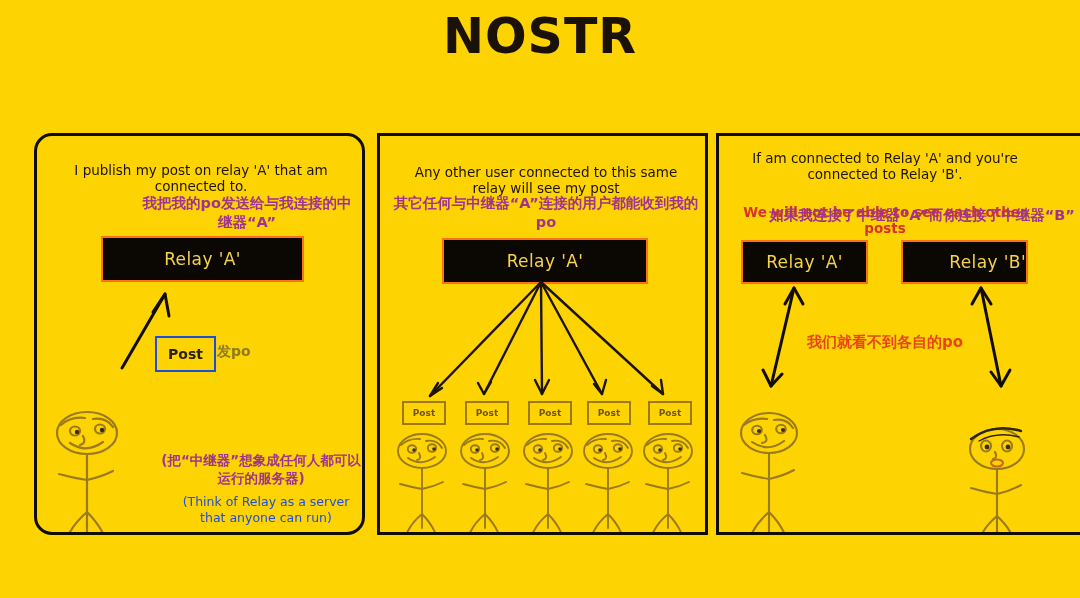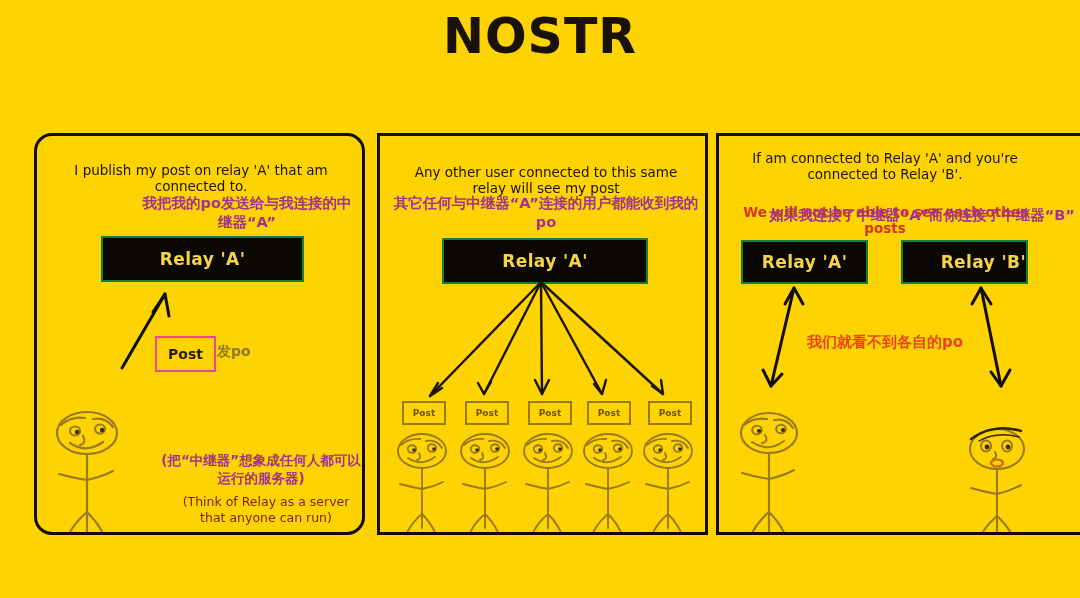--- a/index.html
+++ b/index.html
@@ -65,46 +65,46 @@
     font-size: 15px;
     font-weight: bold;
   }
   .cap-zh-note {
     color: #a0338f;
     font-size: 13.5px;
     font-weight: bold;
     line-height: 1.3;
   }
   .cap-en-note {
-    color: #7f1d1d;
+    color: #1d4ed8;
     font-size: 12.5px;
     line-height: 1.25;
   }
   .cap-zh-small {
     color: #8e7a22;
     font-size: 14px;
     font-weight: bold;
   }
 
   .relay-box {
     position: absolute;
     background: #0b0804;
-    border: 2px solid #15803d;
+    border: 2px solid #f97316;
     color: #F5D44A;
     font-size: 17px;
-    font-weight: bold;
+    font-weight: normal;
     display: flex;
     align-items: center;
     justify-content: center;
     font-family: "DejaVu Sans", sans-serif;
     letter-spacing: 0.4px;
   }
   .post-box {
     position: absolute;
-    border: 2px solid #ec4899;
+    border: 2px solid #1d4ed8;
     background: transparent;
     color: #2a2008;
     display: flex;
     align-items: center;
     justify-content: center;
     font-family: "DejaVu Sans", sans-serif;
   }
   .post-lg { font-size: 14px; font-weight: bold; }
   .post-sm { font-size: 9px; font-weight: bold; color:#6d5610; border-color:#9b7a15;}
 

